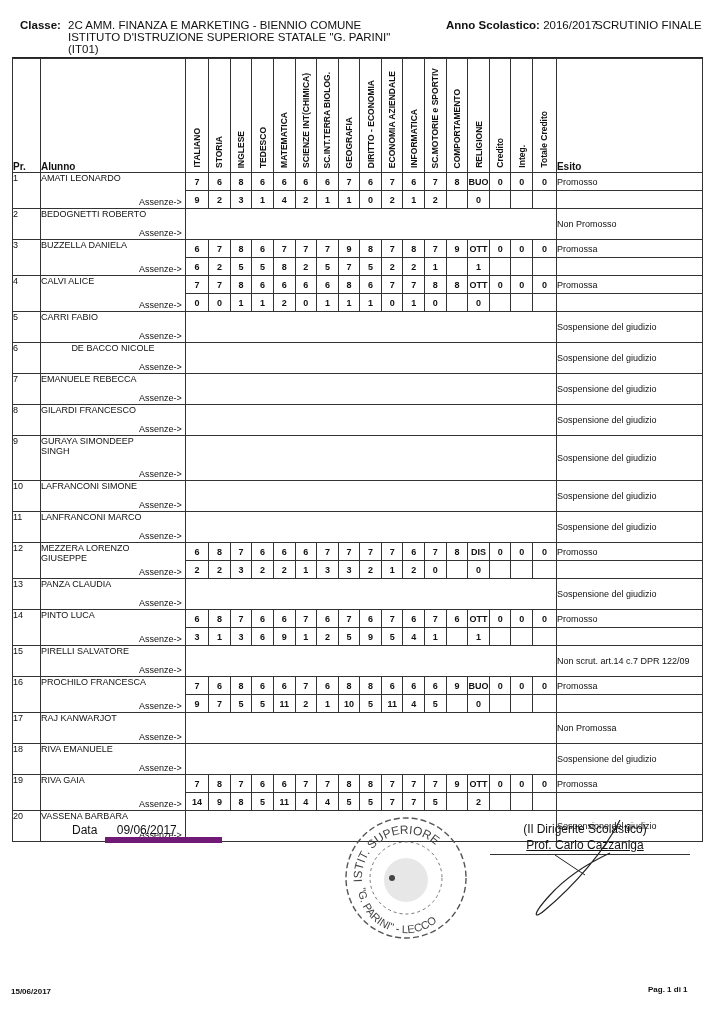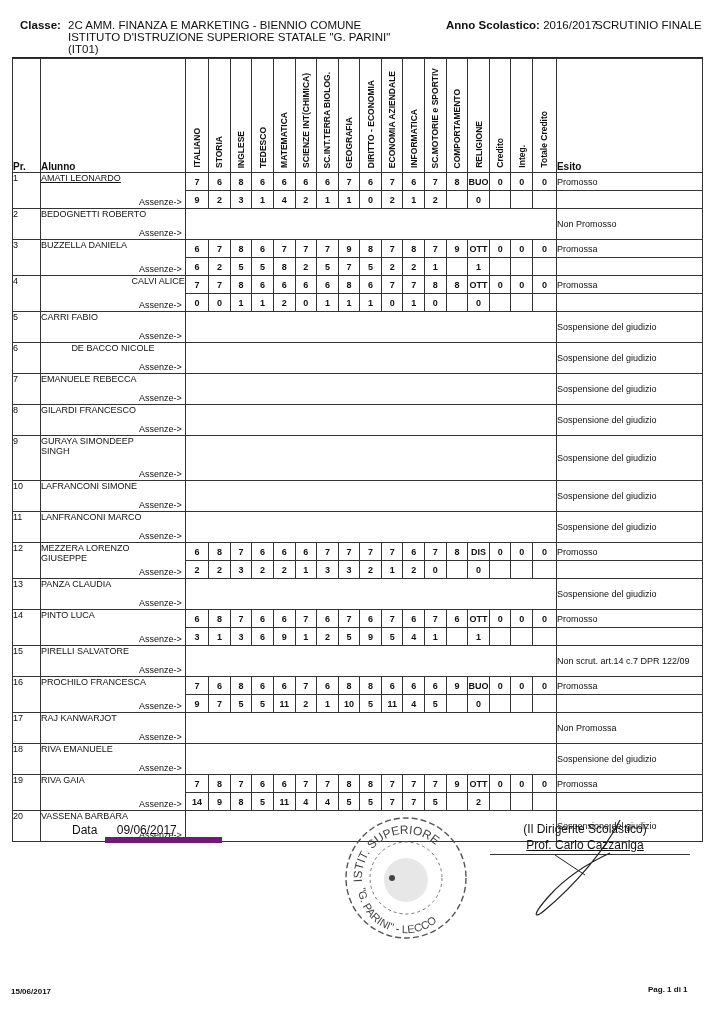--- a/index.html
+++ b/index.html
@@ -137,21 +137,21 @@
         </th>
         <th class="vh">
           <span>Totale Credito</span>
         </th>
         <th class="hl">Esito</th>
       </tr>
     </thead>
   <tbody id="body">
       <tr class="r1">
         <td class="pr" rowspan="2">1</td>
-        <td class="name" rowspan="2" style="height: 30px; text-decoration: underline;">
+        <td class="name" rowspan="2" style="height: 30px;">
           <span class="nm">AMATI LEONARDO</span>
           <span class="ass">Assenze-&gt;</span>
         </td>
         <td class="g">7</td>
         <td class="g">6</td>
         <td class="g">8</td>
         <td class="g">6</td>
         <td class="g">6</td>
         <td class="g">6</td>
         <td class="g">6</td>
@@ -237,21 +237,21 @@
         <td class="g">1</td>
         <td class="g"></td>
         <td class="g">1</td>
         <td class="g"></td>
         <td class="g"></td>
         <td class="g"></td>
         <td class="esito"></td>
       </tr>
       <tr class="r1">
         <td class="pr" rowspan="2">4</td>
-        <td class="name" rowspan="2" style="height: 30px; text-align: right;">
+        <td class="name" rowspan="2" style="height: 30px;">
           <span class="nm">CALVI ALICE</span>
           <span class="ass">Assenze-&gt;</span>
         </td>
         <td class="g">7</td>
         <td class="g">7</td>
         <td class="g">8</td>
         <td class="g">6</td>
         <td class="g">6</td>
         <td class="g">6</td>
         <td class="g">6</td>

